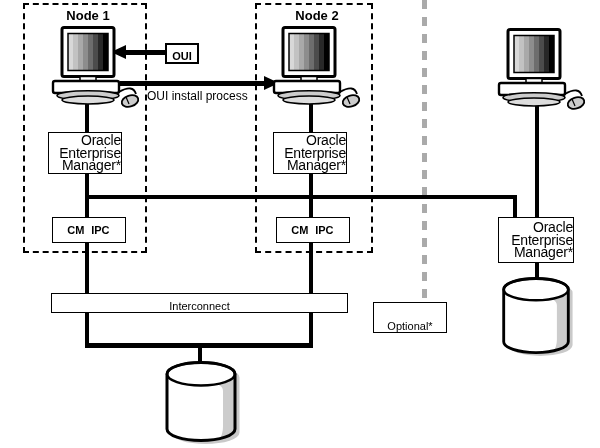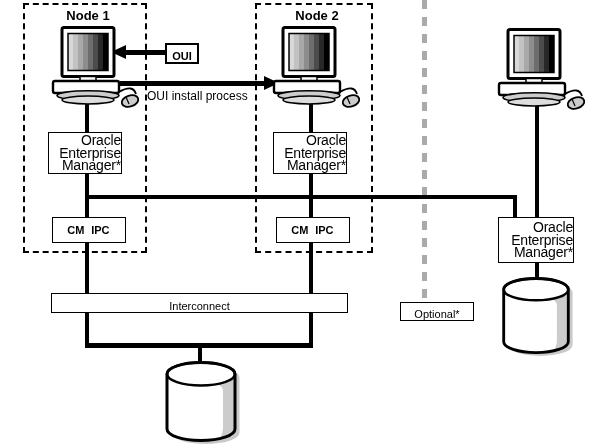--- a/index.html
+++ b/index.html
@@ -149,21 +149,21 @@
     </div>
     <div class="cell cell-r">
       <span>IPC</span>
     </div>
   </div>
 
   <div class="abs wbox" style="left:51px; top:277px; width:297px; height:20px;margin-top:16px;">
     <span>Interconnect</span>
   </div>
 
-  <div class="abs wbox" style="left:400px; top:302px; width:74px; height:19px;">
+  <div class="abs wbox" style="left:373px; top:302px; width:74px; height:31px;">
     <span>Optional*</span>
   </div>
 
   <svg class="abs icon" style="left:161px; top:358px;" width="80" height="88">
       <use href="#db"></use>
     </svg>
   <svg class="abs icon" style="left:498px; top:274px;" width="76" height="84">
       <use href="#db"></use>
     </svg>
 

